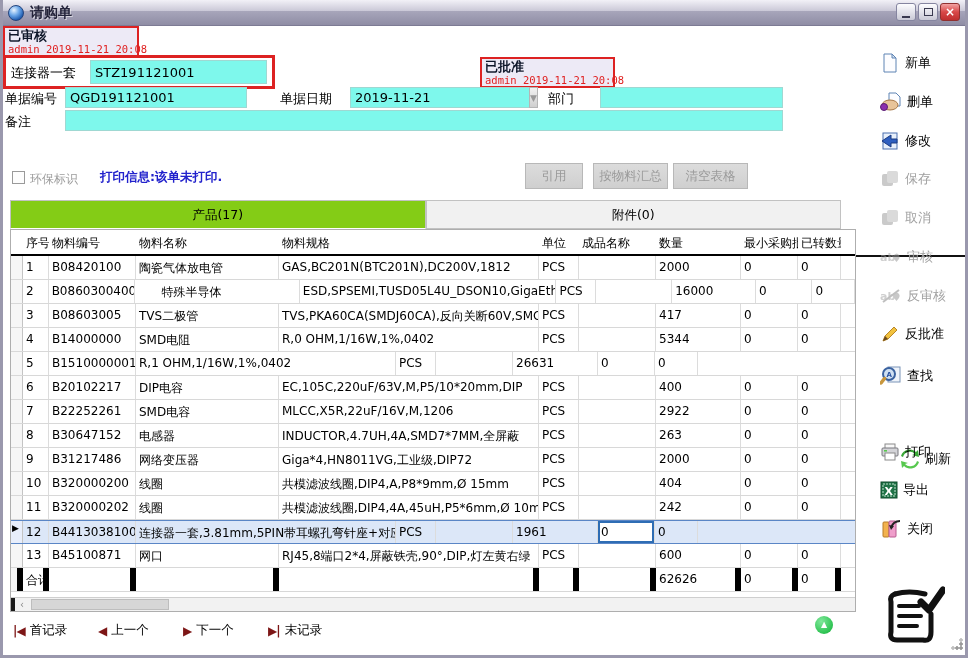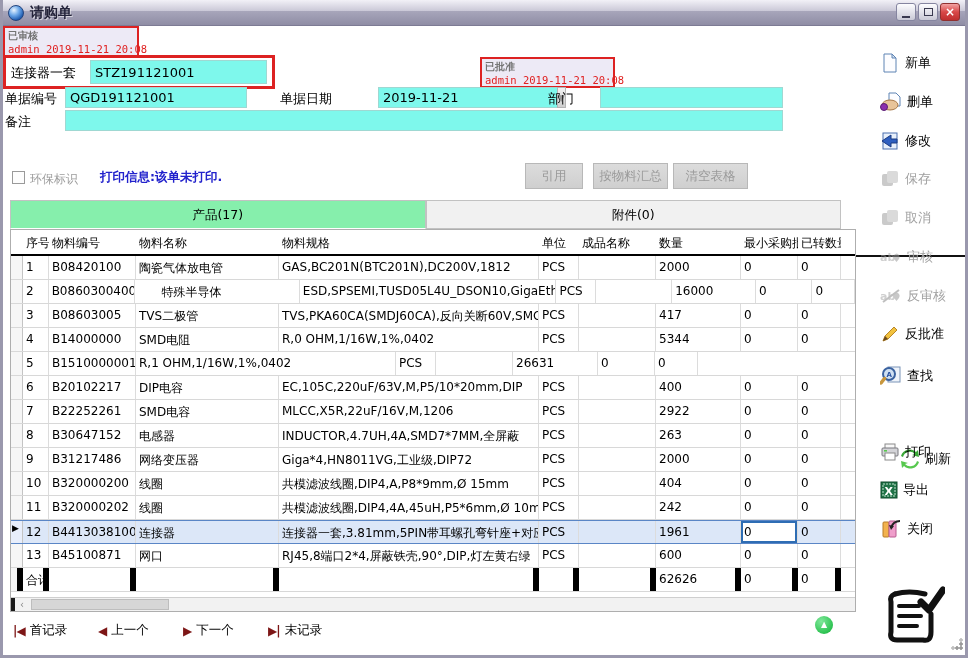--- a/index.html
+++ b/index.html
@@ -19,42 +19,42 @@
     background:linear-gradient(#fdfdff, #c9c9d6); display:flex; align-items:center; justify-content:center;
     font-size:11px; color:#3a3a50; font-weight:bold; line-height:1; }
   .win-btn .minbar { width:8px; height:2px; background:#3a3a50; margin-top:9px; }
   .win-btn .maxbox { width:9px; height:8px; border:1.5px solid #3a3a50; }
   .win-btn.close { background:linear-gradient(#f2a2a2, #d84848 50%, #bf2f2f); border-color:#903030; color:#fff; font-size:12px; }
   
   .content { position:relative; width:962px; height:626px; background:#fff; }
   .abs { position:absolute; }
   
   .status-box { border:2px solid #dd2222; background:#edeaf6; padding:0 3px; width:136px; height:31px; }
-  .status-label { font-size:10px; font-weight:bold; color:#737373; line-height:15px; display:block; }
+  .status-label { font-size:13px; font-weight:bold; color:#0f172a; line-height:15px; display:block; }
   .status-detail { font-size:10.5px; color:#e02020; font-family:"DejaVu Sans Mono", monospace; line-height:12px; display:block; white-space:nowrap; }
   
   .notice-box { border:3px solid #dd2222; background:#fff; width:272px; height:34px; }
   .fld-label { font-size:13px; color:#000; white-space:nowrap; }
   .cyan-input { background:#7ef8ec; border:1px solid #9fd8d2; font-size:13px; color:#000;
     font-family:"DejaVu Sans", sans-serif; padding:1px 4px; outline:none; }
   .combo { display:flex; }
   .combo .cyan-input { flex:1; border-right:none; }
   .combo-btn { width:17px; background:linear-gradient(#f2f2f2,#cfcfcf); border:1px solid #b5b5b5;
     color:#9a9a9a; font-size:9px; display:flex; align-items:center; justify-content:center; }
   
   .checkbox { width:13px; height:13px; border:1px solid #9a9a9a; background:#fdfdfd; display:inline-block; }
   .eco-label { font-size:12px; color:#9c9c9c; }
   .print-info { font-size:12.5px; font-weight:bold; color:#2222cc; }
   .gray-btn { background:linear-gradient(#dcdcdc,#cfcfcf); border:1px solid #b8b8b8; color:#9a9a9a;
     font-size:12.5px; text-align:center; line-height:24px; height:26px; }
   
   .tabstrip { display:flex; width:831px; height:29px; }
   .tab { flex:1; text-align:center; font-size:12.5px; color:#000; line-height:28px;
     border:1px solid #c2c2c2; background:#f1f1f1; }
-  .tab.active { background:#86efac; border-bottom:1px solid #fff; font-weight:normal; }
+  .tab.active { background:#84cc16; border-bottom:1px solid #fff; font-weight:normal; }
   
   .grid { border:1px solid #aeaeae; background:#fff; overflow:hidden; }
   .g-header { display:flex; height:26px; border-bottom:2px solid #000; background:#fff; }
   .g-header .hcell { font-size:12px; color:#000; padding:5px 3px 0 3px; white-space:nowrap; overflow:hidden; }
   .g-row { display:flex; height:24px; border-bottom:1px solid #d8d8d8; background:#fff; }
   .g-row.selected { background:#dce7f8; border-top:1px solid #5a86c6; border-bottom:1px solid #5a86c6; }
   .g-cell { font-size:12px; color:#000; padding:4px 3px 0 3px; white-space:nowrap; overflow:hidden;
     border-right:1px solid #dcdcdc; height:100%; }
   .g-cell.marker { background:#f6f6f6; border-right:1px solid #c4c4c4; padding:2px 0 0 1px;
     font-size:9px; color:#000; }
@@ -118,21 +118,21 @@
 
     <div class="abs notice-box" style="left:0;top:29px;">
       <span class="abs fld-label" style="left:5px;top:6px;">连接器一套</span>
       <input class="abs cyan-input" style="left: 84px; top: 2px; width: 177px; height: 24px;" value="STZ191121001">
     </div>
 
     <span class="abs fld-label" style="left:2px;top:64px;">单据编号</span>
     <input class="abs cyan-input" style="left: 62px; top: 61px; width: 182px; height: 21px;" value="QGD191121001">
     <span class="abs fld-label" style="left:277px;top:64px;">单据日期</span>
     <div class="abs combo" style="left:347px;top:61px;width:184px;height:21px;">
-      <input class="cyan-input" style="height: 21px; margin-left: 28px;" value="2019-11-21">
+      <input class="cyan-input" style="height: 21px;" value="2019-11-21">
       <div class="combo-btn">▼</div>
     </div>
     <span class="abs fld-label" style="left:545px;top:64px;">部门</span>
     <input class="abs cyan-input" style="left: 597px; top: 61px; width: 183px; height: 21px;" value="">
 
     <span class="abs fld-label" style="left:2px;top:87px;">备注</span>
     <input class="abs cyan-input" style="left: 62px; top: 84px; width: 718px; height: 21px;" value="">
 
     <span class="abs checkbox" style="left:9px;top:145px;"></span>
     <span class="abs eco-label" style="left:27px;top:145px;">环保标识</span>
@@ -288,21 +288,20 @@
             <div class="g-cell" style="width: 40px;">PCS</div>
             <div class="g-cell" style="width: 77px;"></div>
             <div class="g-cell" style="width: 85px;">242</div>
             <div class="g-cell" style="width: 57px;">0</div>
             <div class="g-cell" style="width: 43px;">0</div>
           </div>
           <div class="g-row selected">
             <div class="g-cell marker" style="width: 12px;">▶</div>
             <div class="g-cell" style="width: 26px;">12</div>
             <div class="g-cell" style="width: 87px;">B4413038100</div>
-            <div class="g-cell" style="width: 143px;">连接器</div>
             <div class="g-cell" style="width: 260px;">连接器一套,3.81mm,5PIN带耳螺孔弯针座+对应</div>
             <div class="g-cell" style="width: 40px;">PCS</div>
             <div class="g-cell" style="width: 77px;"></div>
             <div class="g-cell" style="width: 85px;">1961</div>
             <div class="g-cell focus-cell" style="width: 57px;">0</div>
             <div class="g-cell" style="width: 43px;">0</div>
           </div>
           <div class="g-row">
             <div class="g-cell marker" style="width: 12px;"></div>
             <div class="g-cell" style="width: 26px;">13</div>

